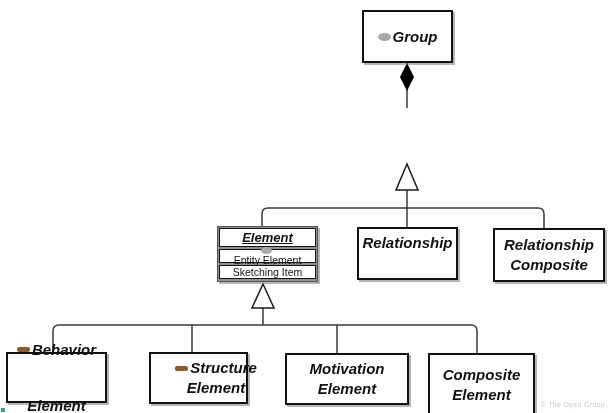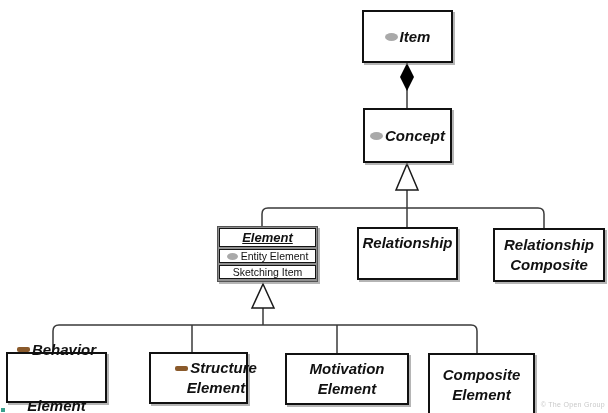--- a/index.html
+++ b/index.html
@@ -49,21 +49,21 @@
     display:block;padding:1px;font-style:normal;font-weight:normal;
   }
   .el-title{
     background:#fff;border:1px solid #141414;height:17px;
     display:flex;align-items:center;justify-content:center;
     font-size:13px;font-weight:bold;font-style:italic;text-decoration:underline;
   }
   .el-row{
     background:#fff;border:1px solid #141414;height:12px;margin-top:2px;
     display:flex;align-items:center;justify-content:center;
-    font-size:10.5px;font-weight:normal;font-style:normal;color:#111;
+    font-size:10.5px;font-weight:normal;font-style:normal;color:#111;flex-direction:column;
   }
 
   #copyright{
     position:absolute;right:3px;bottom:5px;font-size:7px;
     color:#c9c9c9;font-family:"Liberation Sans",sans-serif;letter-spacing:.3px;
   }
   #corner-mark{
     position:absolute;left:1px;bottom:1px;width:4px;height:4px;background:#3aa08d;
   }
 </style>
@@ -85,27 +85,23 @@
     <line x1="263" y1="308" x2="263" y2="325" stroke="#3a3a3a" stroke-width="1.5"></line>
     <polygon points="263,284 274,308 252,308" fill="#fff" stroke="#1a1a1a" stroke-width="1.5"></polygon>
 
     <path d="M 53,353 L 53,331 Q 53,325 59,325 L 471,325 Q 477,325 477,331 L 477,354" fill="none" stroke="#3a3a3a" stroke-width="1.5"></path>
     <line x1="192" y1="325" x2="192" y2="353" stroke="#3a3a3a" stroke-width="1.5"></line>
     <line x1="337" y1="325" x2="337" y2="354" stroke="#3a3a3a" stroke-width="1.5"></line>
   </svg>
 
   <div class="node one-line" id="n-model">
     <span class="ellipse"></span>
-    <span class="lbl">Item</span>
+    <span class="lbl">Group</span>
   </div>
 
-  <div class="node one-line" id="n-concept">
-    <span class="ellipse"></span>
-    <span class="lbl">Concept</span>
-  </div>
 
   <div class="node" id="n-element">
     <div class="el-title">Element</div>
     <div class="el-row">
       <span class="ellipse small"></span>
       <span>Entity Element</span>
     </div>
     <div class="el-row">
       <span>Sketching Item</span>
     </div>

